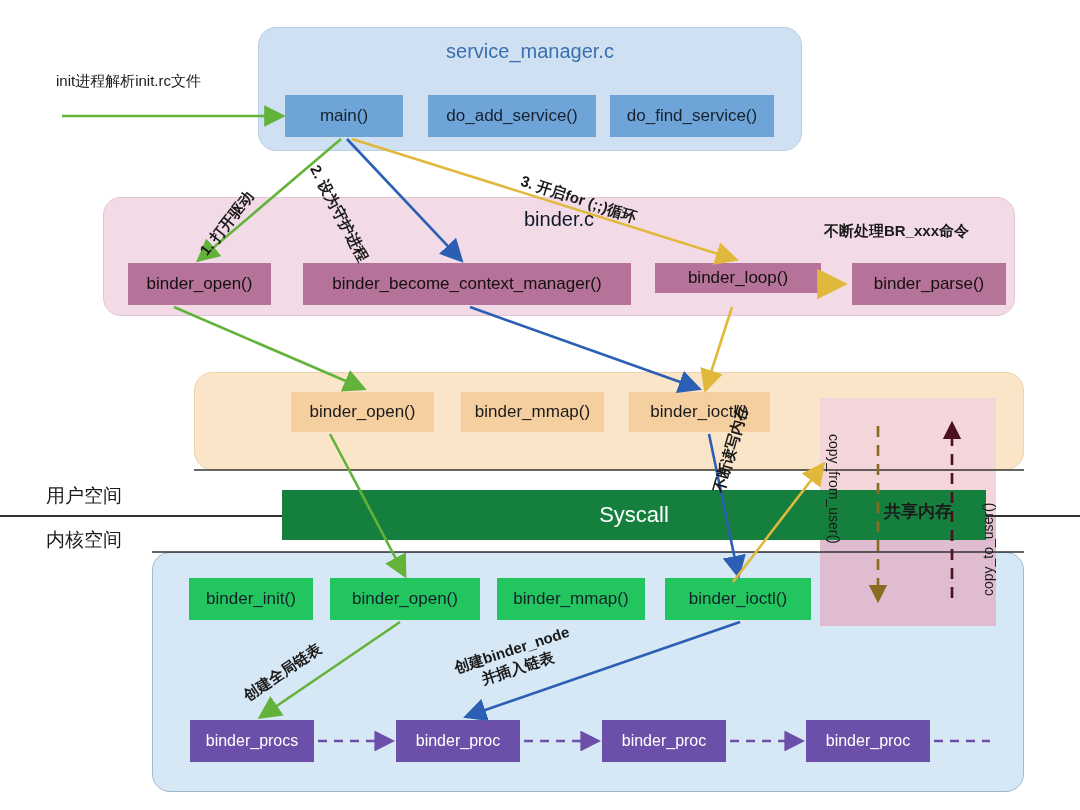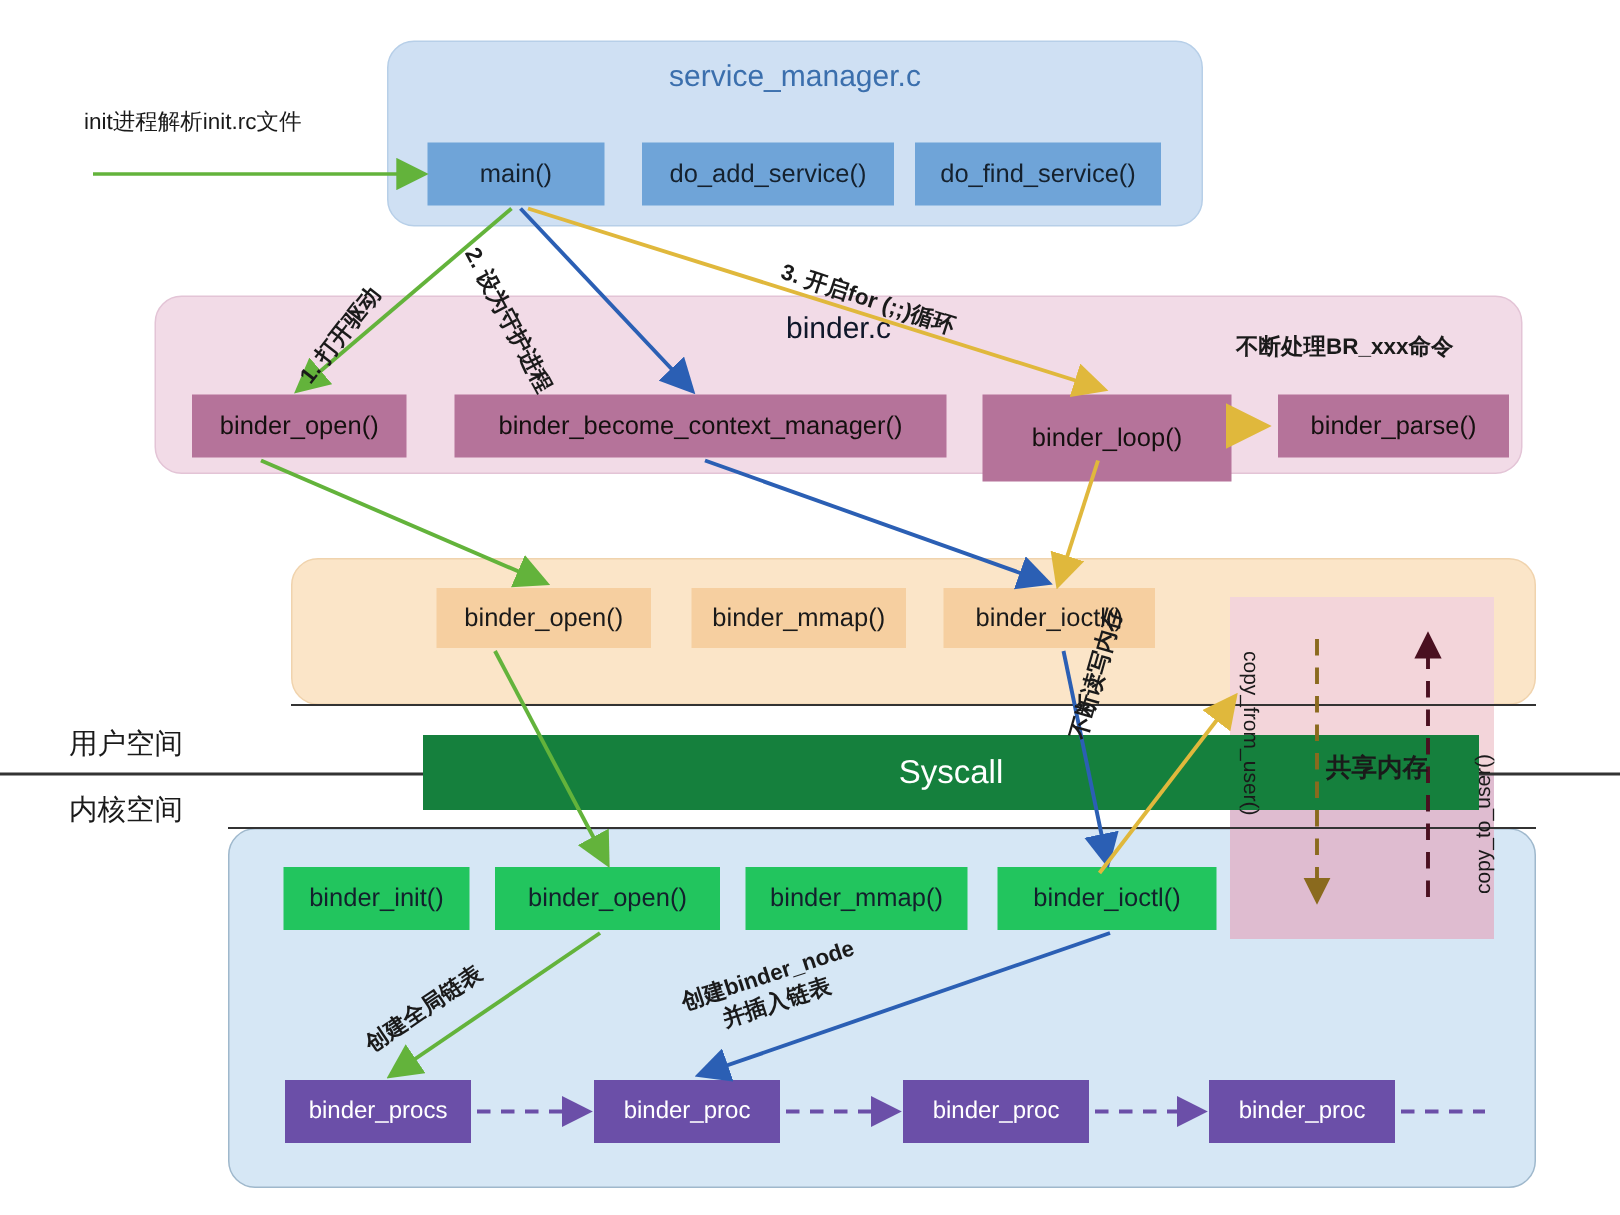--- a/index.html
+++ b/index.html
@@ -48,21 +48,21 @@
   <div class="ctitle" style="left:258px;top:40px;width:544px;color:#3b6fad;">service_manager.c</div>
 
   <div class="node n-sm" style="left:285px;top:95px;width:118px;height:42px;text-align:center;">main()</div>
   <div class="node n-sm" style="left:428px;top:95px;width:168px;height:42px;">do_add_service()</div>
   <div class="node n-sm" style="left:610px;top:95px;width:164px;height:42px;">do_find_service()</div>
 
   <div class="ctitle" style="left:103px;top:208px;width:912px;color:#0f172a;">binder.c</div>
 
   <div class="node n-bc" style="left:128px;top:263px;width:143px;height:42px;">binder_open()</div>
   <div class="node n-bc" style="left:303px;top:263px;width:328px;height:42px;">binder_become_context_manager()</div>
-  <div class="node n-bc" style="left:655px;top:263px;width:166px;height:58px;">binder_loop()</div>
+  <div class="node n-bc" style="left:655px;top:263px;width:166px;height:30px;">binder_loop()</div>
   <div class="node n-bc" style="left:852px;top:263px;width:154px;height:42px;">binder_parse()</div>
 
   <div class="node n-drv" style="left:291px;top:392px;width:143px;height:40px;">binder_open()</div>
   <div class="node n-drv" style="left:461px;top:392px;width:143px;height:40px;">binder_mmap()</div>
   <div class="node n-drv" style="left:629px;top:392px;width:141px;height:40px;">binder_ioctl()</div>
 
   <div class="node n-sys" style="left:282px;top:490px;width:704px;height:50px;">Syscall</div>
 
   <div class="node n-krn" style="left:189px;top:578px;width:124px;height:42px;">binder_init()</div>
   <div class="node n-krn" style="left:330px;top:578px;width:150px;height:42px;">binder_open()</div>

